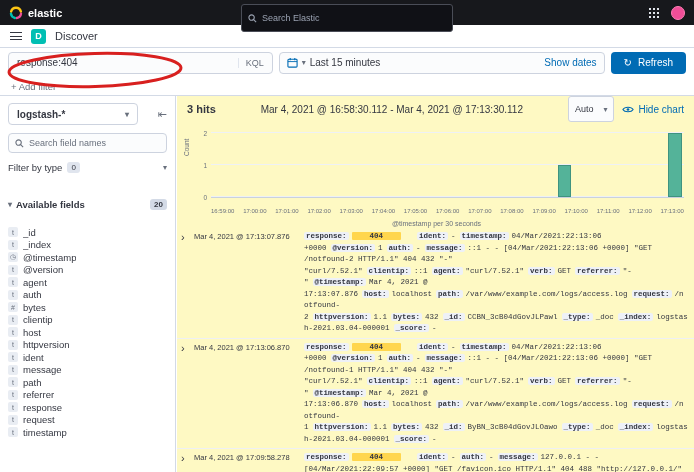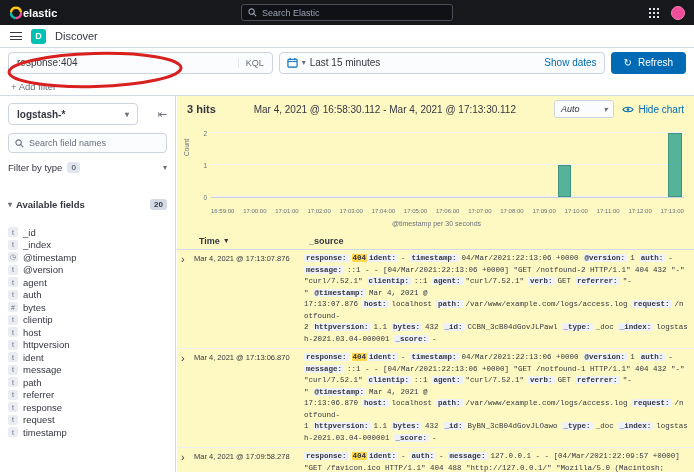--- a/index.html
+++ b/index.html
@@ -5,22 +5,22 @@
   * { box-sizing: border-box; }
   html,body { margin:0; padding:0; }
   body {
     width:694px; height:472px; position:relative; overflow:hidden;
     font-family:"Liberation Sans", sans-serif; background:#fff; color:#343741;
   }
 
   
   .top-header { position:absolute; top:0; left:0; right:0; height:25px; background:#17181c;
     display:flex; align-items:center; padding:0 9px; z-index:5; }
-  .brand { display:flex; align-items:center; color:#fff; font-size:11px; font-weight:bold; }
-  .hdr-search { position:absolute; left:50%; top:4px; transform:translateX(-50%); width:212px; height:17px;
+  .brand { display:flex; align-items:center; gap:5px; color:#fff; font-size:11px; font-weight:bold; }
+  .hdr-search { position:absolute; left:50%; top:4px; transform:translateX(-50%); width:212px; height:28px;
     background:#101116; border:1px solid #4a4d57; border-radius:3px; display:flex; align-items:center;
     gap:5px; padding:0 6px; color:#9aa2b1; font-size:9px; }
   .hdr-right { margin-left:auto; display:flex; align-items:center; gap:12px; }
   .dot-grid-wrap { width:10px; height:10px; position:relative; }
   .dot-grid { position:absolute; top:0; left:0; width:2px; height:2px; background:#dfe3ea;
     box-shadow:4px 0 #dfe3ea,8px 0 #dfe3ea,0 4px #dfe3ea,4px 4px #dfe3ea,8px 4px #dfe3ea,0 8px #dfe3ea,4px 8px #dfe3ea,8px 8px #dfe3ea; }
   .avatar { width:14px; height:14px; border-radius:50%; background:#f04e98; border:1px solid #ff7eb6; }
 
   
   .nav-bar { position:absolute; top:25px; left:0; right:0; height:23px; background:#fff;
@@ -71,22 +71,22 @@
   .field-item { height:12.5px; display:flex; align-items:center; gap:5px; cursor:pointer; }
   .ficon { width:10px; height:10px; border-radius:2px; background:#e9edf3; color:#69707d; font-size:7px;
     display:flex; align-items:center; justify-content:center; flex:0 0 10px; }
   .fname { font-size:9.5px; color:#343741; white-space:nowrap; overflow:hidden; }
 
   
   .main { position:absolute; top:96px; left:177px; right:0; bottom:0; background:#fef9c3; overflow:hidden; }
   .hits-row { height:26px; display:flex; align-items:center; padding:0 10px; gap:8px; }
   .hits { font-size:11px; font-weight:bold; white-space:nowrap; }
   .range { flex:1; text-align:center; font-size:10px; color:#343741; }
-  .interval-select { height:18px; border:1px solid #cdd3df; border-radius:3px; background:#fbfcfd;
-    display:flex; align-items:center; gap:24px; padding:0 6px; font-size:9px; cursor:pointer;font-style:italic; }
+  .interval-select { height:26px; border:1px solid #cdd3df; border-radius:3px; background:#fbfcfd;
+    display:flex; align-items:center; gap:10px; padding:0 6px; font-size:9px; cursor:pointer; }
   .hide-chart { color:#006bb4; font-size:10px; display:flex; align-items:center; gap:4px; cursor:pointer; white-space:nowrap; }
 
   .chart-wrap { position:relative; height:106px; margin:0 6px 0 8px; }
   .ylabel { position:absolute; left:-2px; top:34px; transform:rotate(-90deg); transform-origin:left top;
     font-size:6.5px; color:#69707d; }
   .plot { position:absolute; left:26px; right:4px; top:5px; bottom:30px; border-bottom:1px solid #c9d1de; }
   .gridline { position:absolute; left:0; right:0; border-top:1px solid #eef1f6; }
   .ylab { position:absolute; right:calc(100% + 4px); transform:translateY(50%); font-size:6.5px; color:#69707d; }
   .bar { position:absolute; bottom:0; border:1px solid #3f9380; }
   .x-axis-labels { position:absolute; left:26px; right:4px; bottom:14px; display:flex; justify-content:space-between; }
@@ -97,21 +97,21 @@
     font-size:9px; font-weight:bold; padding-left:22px; margin-top:4px; }
   .th-time { width:110px; display:flex; align-items:center; gap:3px; cursor:pointer; }
   .sort-ic { font-size:7px; color:#343741; }
   .doc-row { display:flex; min-height:72px; border-bottom:1px solid #eef0f4; padding:3px 6px 3px 4px; }
   .expand { width:13px; font-size:11px; color:#343741; cursor:pointer; line-height:12px; }
   .doc-time { width:110px; flex:0 0 110px; font-size:7.5px; padding-top:1px; white-space:nowrap; }
   .doc-src { flex:1; font-family:"Liberation Mono", monospace; font-size:7.5px; line-height:11.5px;
     overflow-wrap:anywhere; overflow:hidden; }
   .tk { background:#eef1f7; border-radius:2px; padding:0 2px; margin-right:3px; font-weight:bold; }
   .tv { margin-right:4px; }
-  .th-hl { background:#ffd64d; border-radius:1px; padding:0 1px; margin-right:0; font-weight:bold; }
+  .th-hl { background:#ffd64d; border-radius:1px; padding:0 18px; margin-right:16px; font-weight:bold; }
 
   .mag { flex:0 0 auto; }
 </style>
 </head>
 <body>
 
 <div class="top-header">
   <div class="brand">
     <svg width="14" height="14" viewBox="0 0 20 20">
       <path d="M3 8 A7.2 7.2 0 0 1 17 8" fill="none" stroke="#FEC514" stroke-width="3.4" stroke-linecap="round"></path>
@@ -312,27 +312,20 @@
         <span>17:08:00</span>
         <span>17:09:00</span>
         <span>17:10:00</span>
         <span>17:11:00</span>
         <span>17:12:00</span>
         <span>17:13:00</span>
       </div>
     <div class="x-title">@timestamp per 30 seconds</div>
   </div>
 
-  <div class="table-header">
-    <span class="th-time">
-      <span>Time</span>
-      <span class="sort-ic">▼</span>
-    </span>
-    <span>_source</span>
-  </div>
   <div>
       <div class="doc-row">
         <span class="expand">›</span>
         <div class="doc-time">Mar 4, 2021 @ 17:13:07.876</div>
         <div class="doc-src"><span class="tk">response:</span><span class="th-hl">404</span><span class="tk">ident:</span><span class="tv">-</span><span class="tk">timestamp:</span><span class="tv">04/Mar/2021:22:13:06 +0000</span><span class="tk">@version:</span><span class="tv">1</span><span class="tk">auth:</span><span class="tv">-</span><span class="tk">message:</span><span class="tv">::1 - - [04/Mar/2021:22:13:06 +0000] "GET /notfound-2 HTTP/1.1" 404 432 "-" "curl/7.52.1"</span><span class="tk">clientip:</span><span class="tv">::1</span><span class="tk">agent:</span><span class="tv">"curl/7.52.1"</span><span class="tk">verb:</span><span class="tv">GET</span><span class="tk">referrer:</span><span class="tv">"-"</span><span class="tk">@timestamp:</span><span class="tv">Mar 4, 2021 @ 17:13:07.876</span><span class="tk">host:</span><span class="tv">localhost</span><span class="tk">path:</span><span class="tv">/var/www/example.com/logs/access.log</span><span class="tk">request:</span><span class="tv">/notfound-2</span><span class="tk">httpversion:</span><span class="tv">1.1</span><span class="tk">bytes:</span><span class="tv">432</span><span class="tk">_id:</span><span class="tv">CCBN_3cB04dGovJLPawl</span><span class="tk">_type:</span><span class="tv">_doc</span><span class="tk">_index:</span><span class="tv">logstash-2021.03.04-000001</span><span class="tk">_score:</span><span class="tv">-</span></div>
       </div>
       <div class="doc-row">
         <span class="expand">›</span>
         <div class="doc-time">Mar 4, 2021 @ 17:13:06.870</div>
         <div class="doc-src"><span class="tk">response:</span><span class="th-hl">404</span><span class="tk">ident:</span><span class="tv">-</span><span class="tk">timestamp:</span><span class="tv">04/Mar/2021:22:13:06 +0000</span><span class="tk">@version:</span><span class="tv">1</span><span class="tk">auth:</span><span class="tv">-</span><span class="tk">message:</span><span class="tv">::1 - - [04/Mar/2021:22:13:06 +0000] "GET /notfound-1 HTTP/1.1" 404 432 "-" "curl/7.52.1"</span><span class="tk">clientip:</span><span class="tv">::1</span><span class="tk">agent:</span><span class="tv">"curl/7.52.1"</span><span class="tk">verb:</span><span class="tv">GET</span><span class="tk">referrer:</span><span class="tv">"-"</span><span class="tk">@timestamp:</span><span class="tv">Mar 4, 2021 @ 17:13:06.870</span><span class="tk">host:</span><span class="tv">localhost</span><span class="tk">path:</span><span class="tv">/var/www/example.com/logs/access.log</span><span class="tk">request:</span><span class="tv">/notfound-1</span><span class="tk">httpversion:</span><span class="tv">1.1</span><span class="tk">bytes:</span><span class="tv">432</span><span class="tk">_id:</span><span class="tv">ByBN_3cB04dGovJLOawo</span><span class="tk">_type:</span><span class="tv">_doc</span><span class="tk">_index:</span><span class="tv">logstash-2021.03.04-000001</span><span class="tk">_score:</span><span class="tv">-</span></div>

